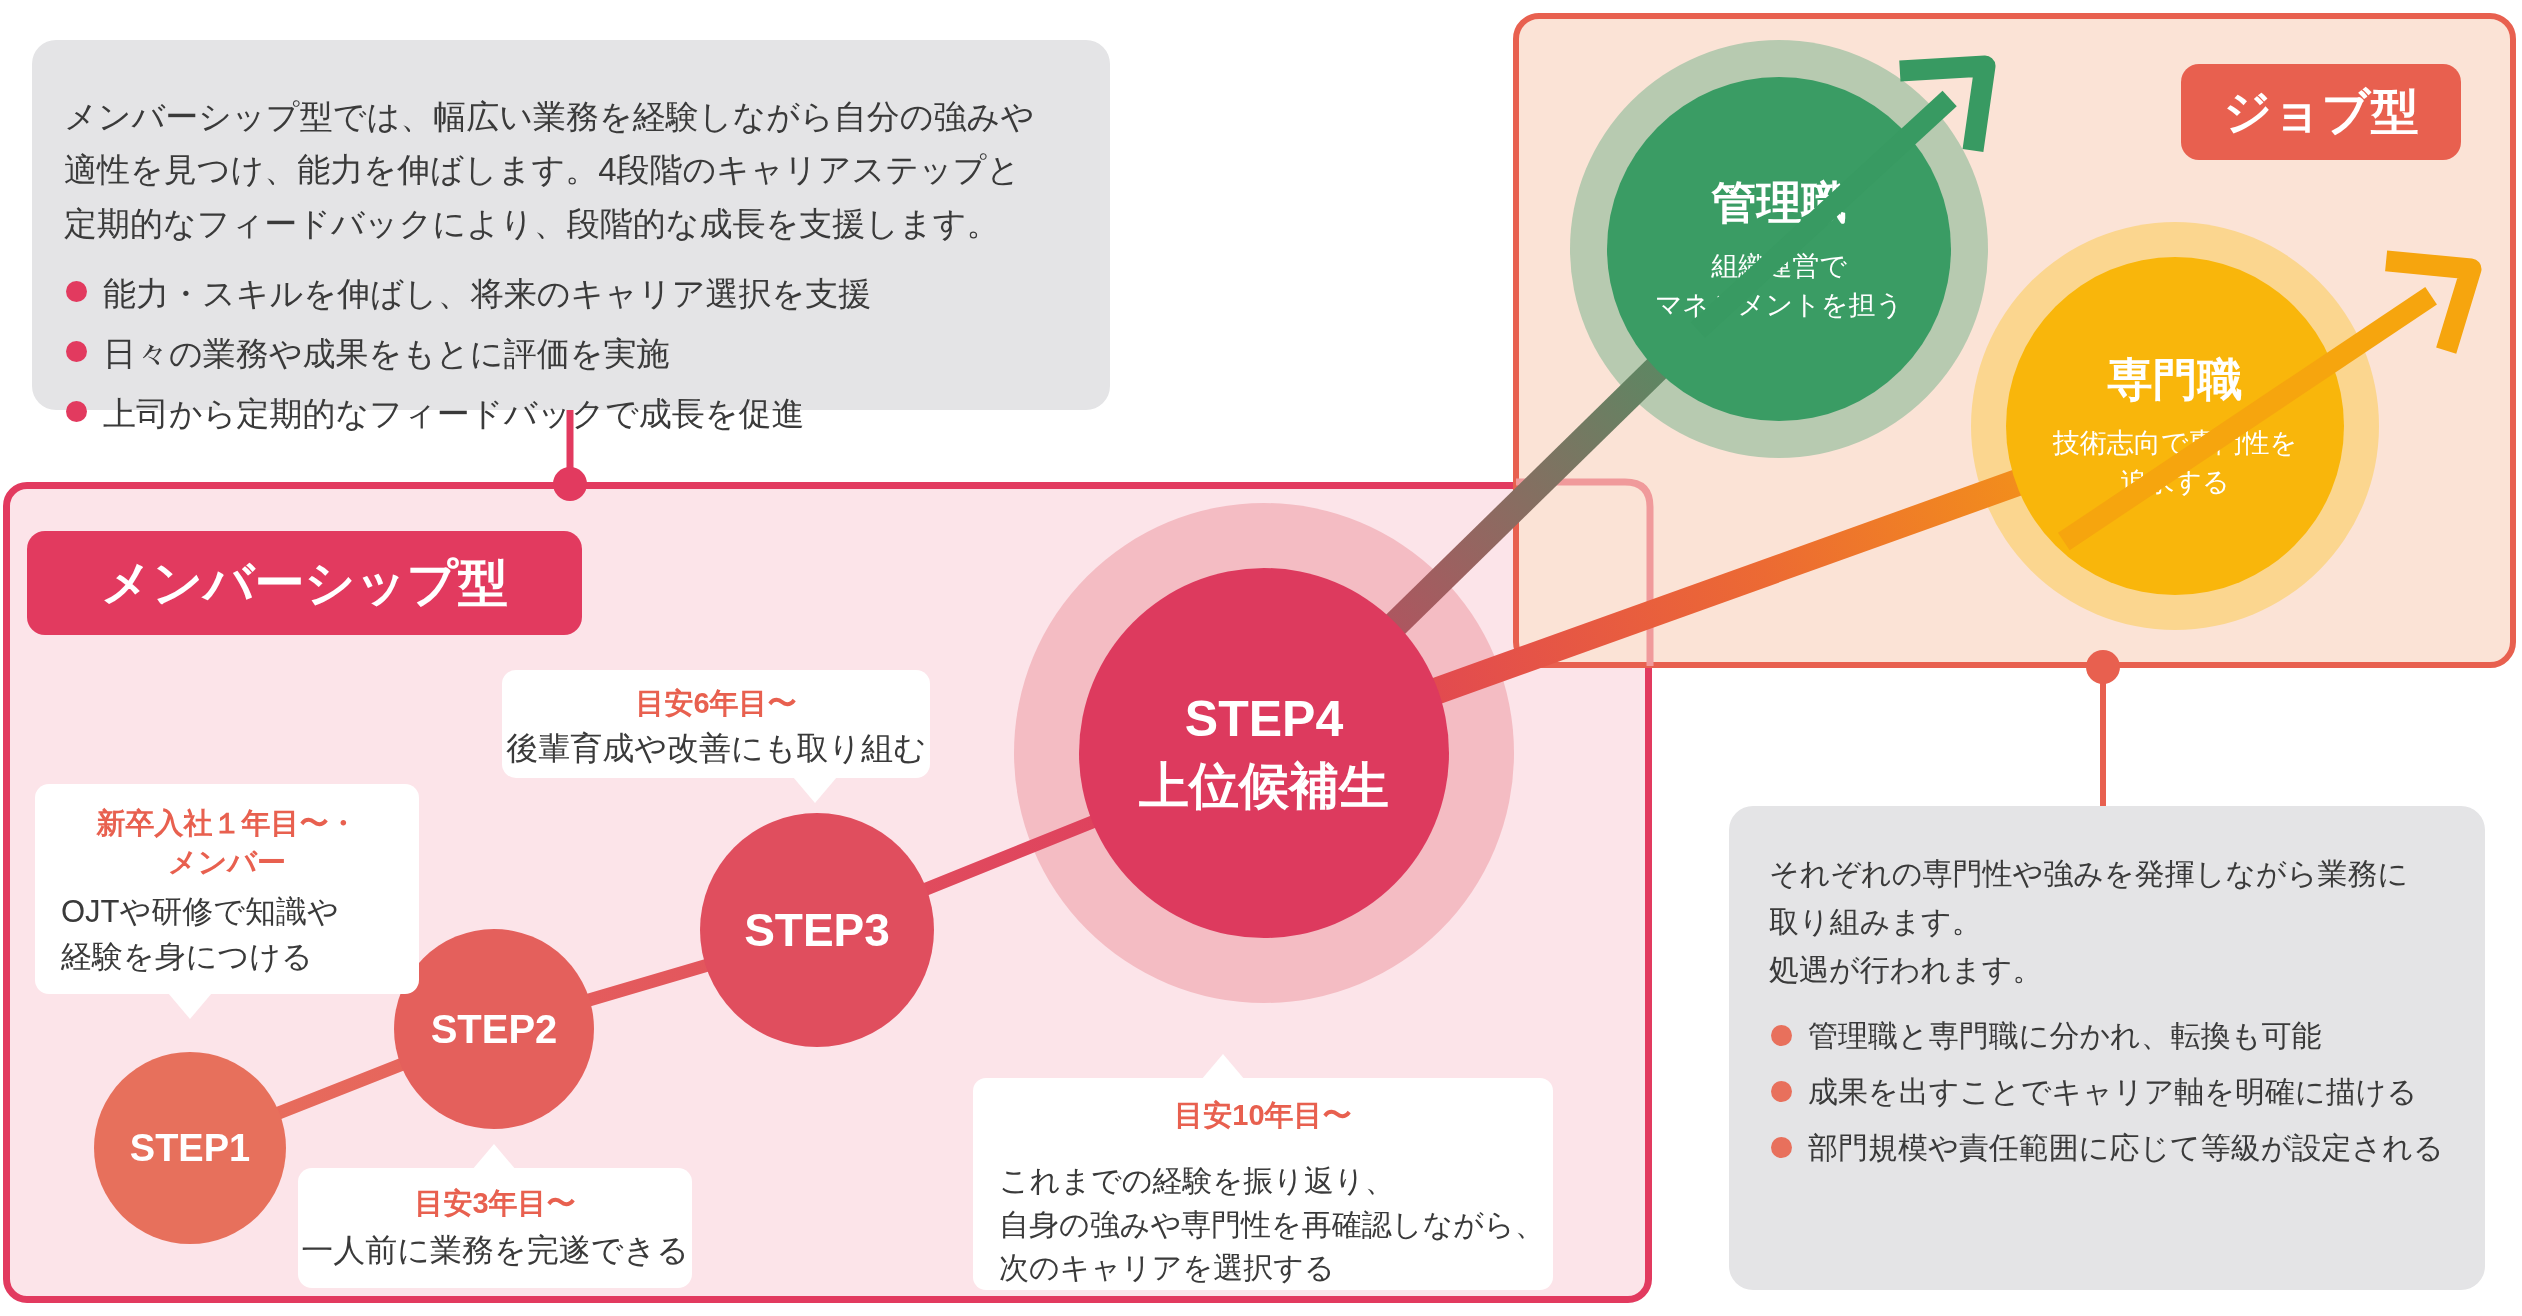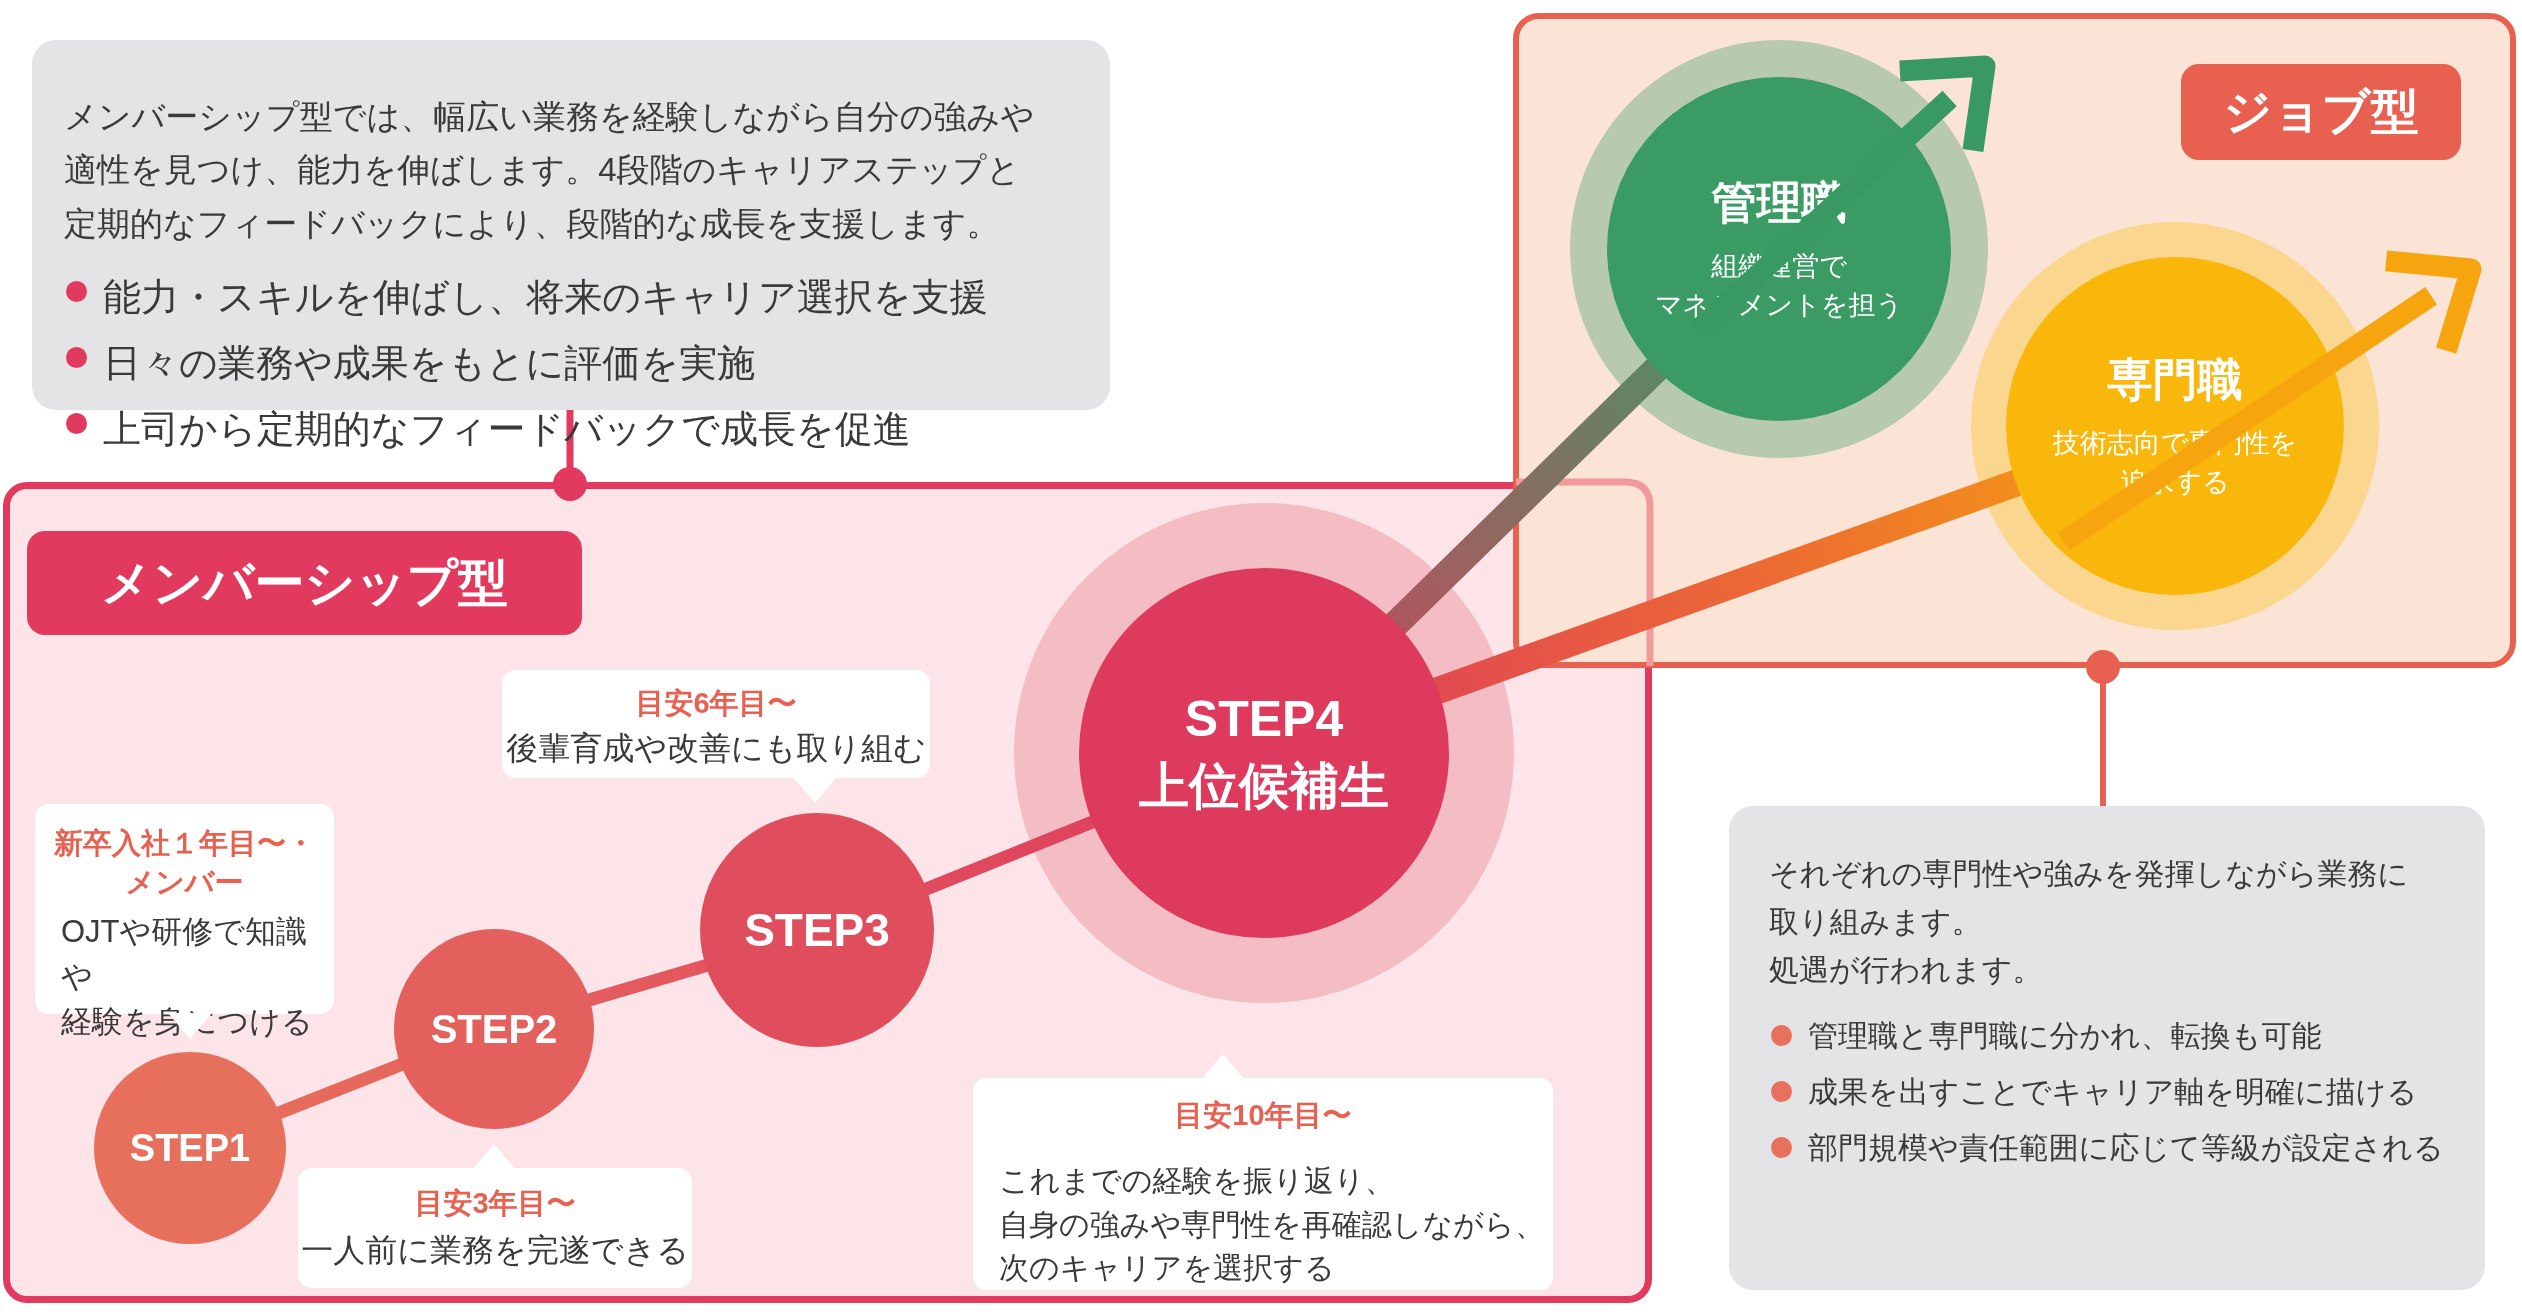--- a/index.html
+++ b/index.html
@@ -11,21 +11,21 @@
   .panel-job{position:absolute;left:1513px;top:13px;width:1003px;height:655px;
      background:#fbe3d6;border:6px solid #e8604f;border-radius:26px;box-sizing:border-box;z-index:2;}
   .graybox{position:absolute;background:#e4e4e6;border-radius:24px;box-sizing:border-box;z-index:7;}
   .graybox.left{left:32px;top:40px;width:1078px;height:370px;padding:50px 32px;}
   .graybox.right{left:1729px;top:806px;width:756px;height:484px;padding:44px 40px;}
   .para-line{white-space:nowrap;}
   .graybox.left .para-line{font-size:33px;line-height:1.62;font-weight:500;}
   .graybox.right .para-line{font-size:30px;line-height:1.6;font-weight:500;}
   .bullets{margin-top:22px;}
   .bullet{display:flex;align-items:flex-start;margin-top:15px;}
-  .graybox.left .bullet{font-size:38px;}
+  .graybox.left .bullet{font-size:33px;}
   .graybox.right .bullet{font-size:30px;}
   .bullet .dot{flex:0 0 auto;width:21px;height:21px;border-radius:50%;margin:9px 16px 0 2px;}
   .graybox.left .bullet .dot{background:#e23a5f;}
   .graybox.right .bullet .dot{background:#e8705c;}
   .bullet .btxt{white-space:nowrap;font-weight:500;}
   
   .typelabel{position:absolute;display:flex;align-items:center;justify-content:center;
      color:#fff;font-weight:bold;border-radius:18px;z-index:7;}
   .typelabel.membership{left:27px;top:531px;width:555px;height:104px;background:#e23a5f;font-size:50px;}
   .typelabel.job{left:2181px;top:64px;width:280px;height:96px;background:#e8604f;font-size:48px;}
@@ -41,21 +41,21 @@
   .halo-green{left:1570px;top:40px;width:418px;height:418px;background:#b7cab0;}
   .circle-green{left:1607px;top:77px;width:344px;height:344px;background:#3a9c64;}
   .halo-amber{left:1971px;top:222px;width:408px;height:408px;background:#fbd68f;}
   .circle-amber{left:2006px;top:257px;width:338px;height:338px;background:#f9b60b;}
   .job-title{font-size:45px;font-weight:bold;}
   .job-desc{font-size:27px;font-weight:500;margin-top:14px;line-height:1.45;}
   
   .callout{position:absolute;background:#fff;border-radius:14px;z-index:7;box-sizing:border-box;text-align:center;}
   .callout .ctitle{color:#e8604f;font-weight:bold;font-size:29px;line-height:1.35;}
   .callout .cbody{color:#3a3a3a;font-size:31px;line-height:1.45;font-weight:500;}
-  .callout-s1{left:35px;top:804px;width:299px;height:210px;padding-top:20px;}
+  .callout-s1{left:35px;top:784px;width:384px;height:210px;padding-top:20px;}
   .callout-s1 .cbody{text-align:left;padding-left:26px;margin-top:8px;}
   .callout-s2{left:298px;top:1168px;width:394px;height:120px;padding-top:16px;}
   .callout-s2 .cbody{font-size:32px;margin-top:4px;}
   .callout-s3{left:502px;top:670px;width:428px;height:108px;padding-top:14px;}
   .callout-s3 .cbody{font-size:32px;margin-top:2px;}
   .callout-s4{left:973px;top:1078px;width:580px;height:212px;padding-top:18px;border-radius:13px;}
   .callout-s4 .cbody{text-align:left;padding-left:26px;margin-top:24px;font-size:30px;white-space:nowrap;}
   .ptr{position:absolute;width:0;height:0;border-left:22px solid transparent;border-right:22px solid transparent;}
   .ptr.down{border-top:26px solid #fff;}
   .ptr.up{border-bottom:26px solid #fff;}

